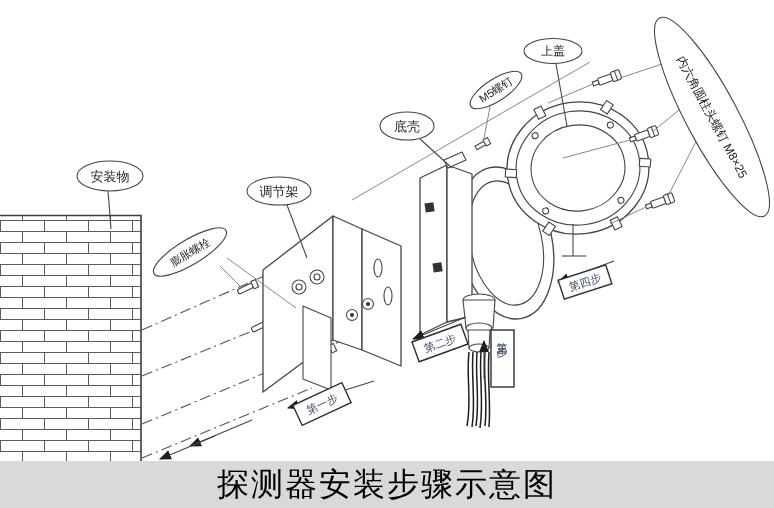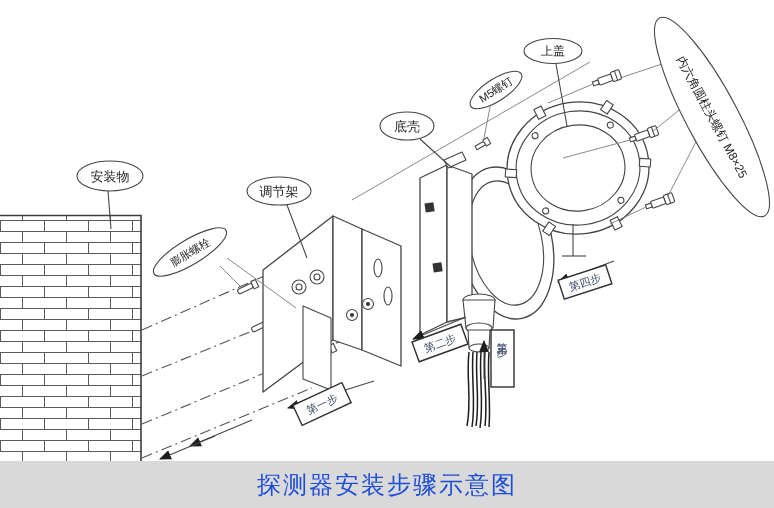--- a/index.html
+++ b/index.html
@@ -5,21 +5,21 @@
   html,body { margin:0; padding:0; background:#ffffff; }
   .stage {
     position:relative; width:774px; height:508px; background:#ffffff;
     overflow:hidden; font-family:"Liberation Sans","DejaVu Sans",sans-serif;
   }
   .stage svg { position:absolute; left:0; top:0; }
   .caption-bar {
     position:absolute; left:0; top:461px; width:774px; height:47px;
     background:#d9d9d9; display:flex; align-items:center; justify-content:center;
   }
-  .caption-text { font-size:24px; color:#1d4ed8; letter-spacing:2px; }
+  .caption-text { font-size:32px; color:#000000; letter-spacing:2px; }
   
   .part   { fill:#ffffff; stroke:#454545; stroke-width:1.3; stroke-linejoin:round; }
   .part2  { fill:#ffffff; stroke:#454545; stroke-width:1.1; stroke-linejoin:round; }
   .ln     { stroke:#454545; stroke-width:1.1; fill:none; }
   .thin   { stroke:#7a7a7a; stroke-width:0.9; fill:none; }
   .dashdot{ stroke:#555555; stroke-width:1.1; fill:none; stroke-dasharray:11 4 2 4; }
   .dark   { fill:#333333; stroke:none; }
   .lbl    { font-size:13px; fill:#222; text-anchor:middle; }
   .lbl-sm { font-size:11px; fill:#222; text-anchor:middle; }
   .lbl-md { font-size:12px; fill:#222; text-anchor:middle; }

